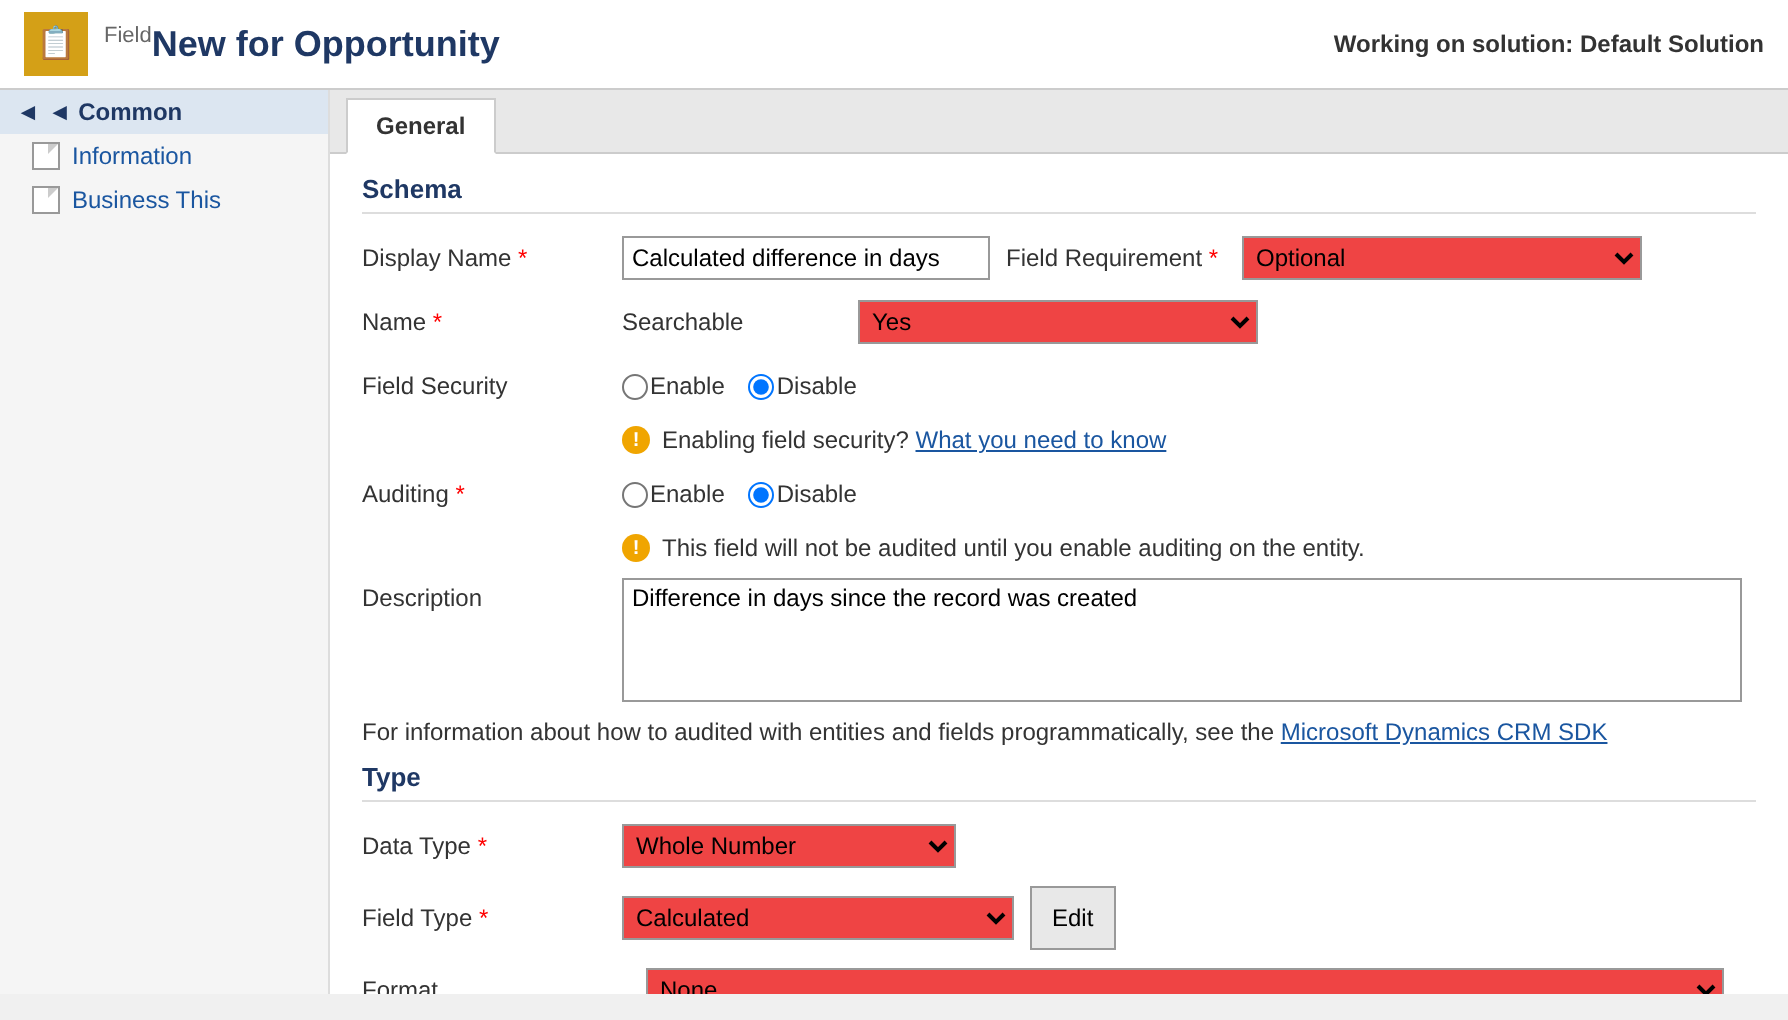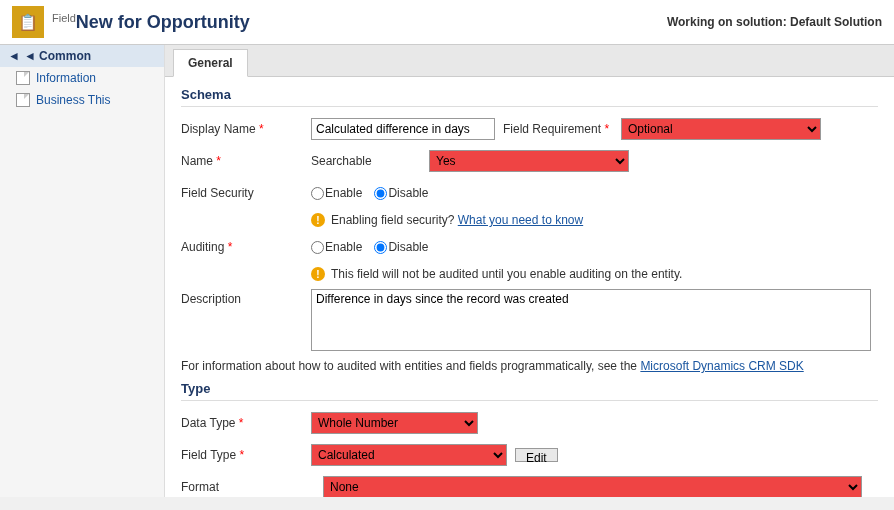--- a/index.html
+++ b/index.html
@@ -191,21 +191,21 @@
     .name-input { width: 220px; }
     .field-req-select { width: 200px; }
     .searchable-select { width: 200px; }
 
     .edit-button {
       background: #e8e8e8;
       border: 1px solid #999;
       padding: 2px 10px;
       font-size: 12px;
       cursor: pointer;
-      height: 14px;
+      height: 32px;
     }
 
     .data-type-select { width: 167px; }
     .field-type-select { width: 196px; }
   </style>
 </head>
 <body>
 
 <div class="header-bar">
   <div class="header-left">

